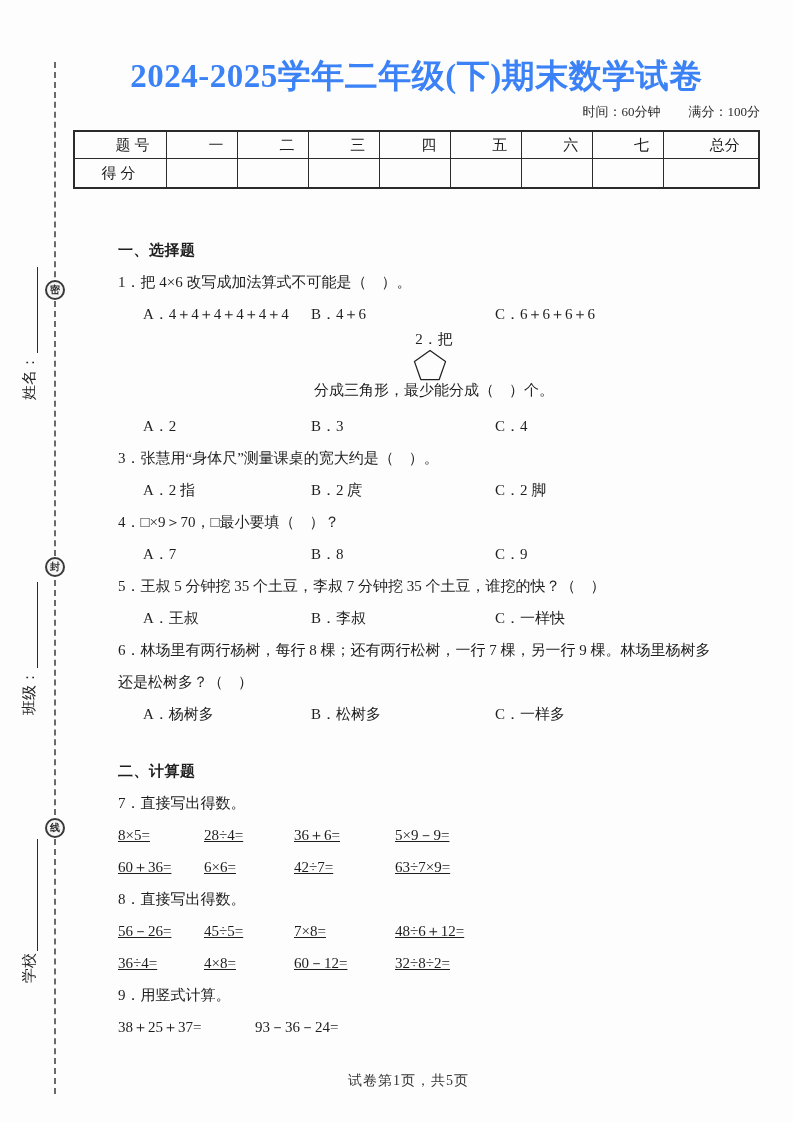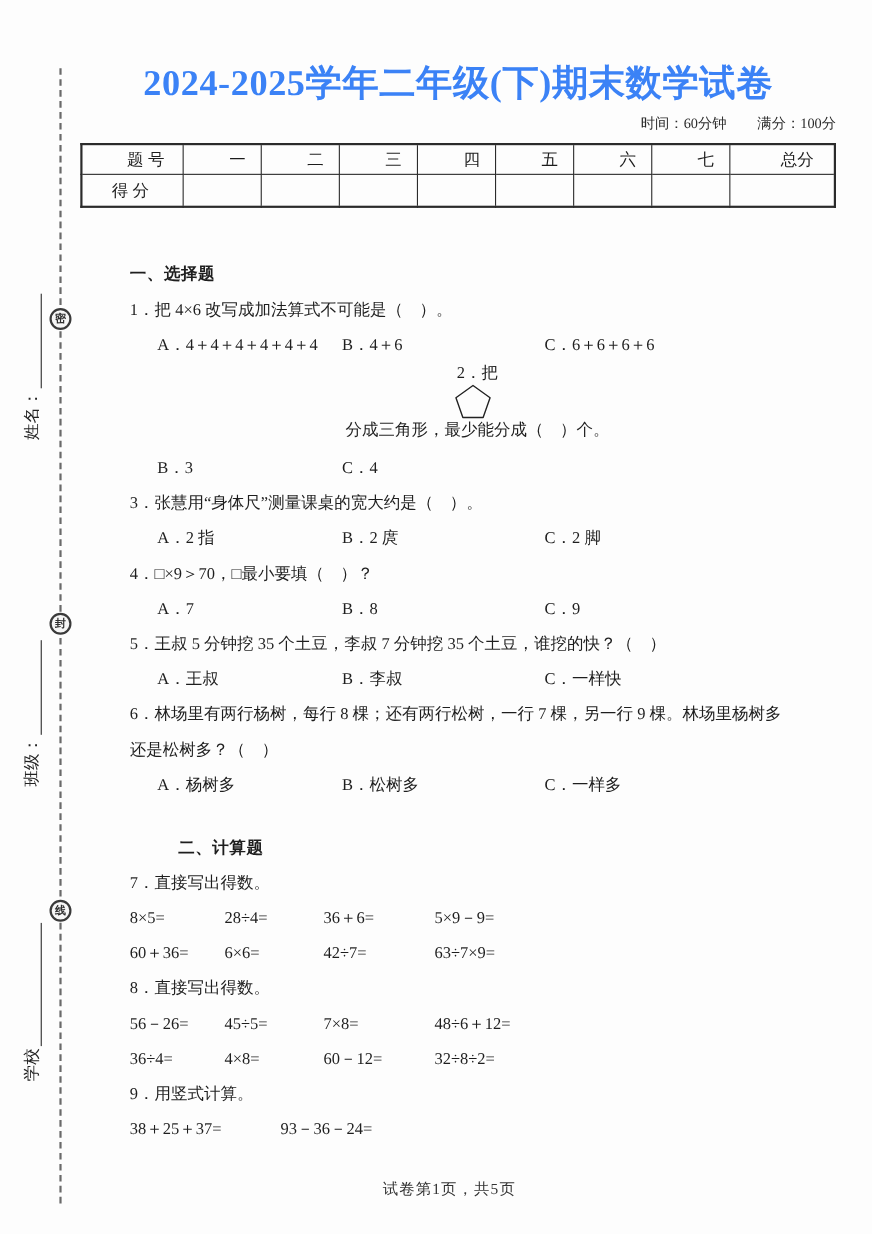--- a/index.html
+++ b/index.html
@@ -33,27 +33,27 @@
   table.score { width:100%; border-collapse:collapse; margin-top:9px; border:2.5px solid #2b2b2b; }
   table.score td { border:1.6px solid #2b2b2b; text-align:center; font-size:15px; color:#1c1c1c; }
   table.score tr:first-child td { height:27px;padding-left:28px; }
   table.score tr:last-child td { height:30px; }
   td.lab { width:13.5%; letter-spacing:4px; }
 
   .bodycol { margin-left:45px; margin-right:10px; font-size:15px; }
   .line { height:32px; line-height:32px; white-space:nowrap; }
   .sec-head { font-weight:700; letter-spacing:0.5px; }
   .mt-sec1 { margin-top:45px; }
-  .mt-sec2 { margin-top:25px;margin-left:44px; }
+  .mt-sec2 { margin-top:25px; }
   .opts { display:grid; grid-template-columns:168px 184px 1fr; padding-left:25px;
     height:32px; line-height:32px; }
   .q2row { display:flex; align-items:center; height:70px;flex-direction:column; }
   .q2row svg { margin-left:8px; margin-right:16px; display:block; }
   .q2opts { margin-top:10px; }
-  .calc4 { display:grid; grid-template-columns:86px 90px 101px 1fr; height:32px; line-height:32px; }
+  .calc4 { display:grid; grid-template-columns:86px 90px 101px 1fr; height:32px; line-height:32px;text-decoration:underline; }
   .calc3 { display:grid; grid-template-columns:137px 145px 1fr; height:32px; line-height:32px; }
 
   .footer { position:absolute; top:1072px; left:12px; width:100%; text-align:center;
     font-size:14px; color:#333; letter-spacing:1px; }
 </style>
 </head>
 <body>
 
 <div class="page">
 
@@ -129,20 +129,21 @@
       </div>
 
       <div class="q2row">
         <span>2．把</span>
         <svg width="68" height="66" viewBox="0 0 68 66">
           <polygon points="34,3 66,26 53,63 15,63 2,26" fill="none" stroke="#222" stroke-width="2.6" stroke-linejoin="round"></polygon>
         </svg>
         <span>分成三角形，最少能分成（　）个。</span>
       </div>
       <div class="opts q2opts">
+        <span>A．2</span>
         <span>B．3</span>
         <span>C．4</span>
       </div>
 
       <div class="line">3．张慧用“身体尺”测量课桌的宽大约是（　）。</div>
       <div class="opts">
         <span>A．2 指</span>
         <span>B．2 庹</span>
         <span>C．2 脚</span>
       </div>

